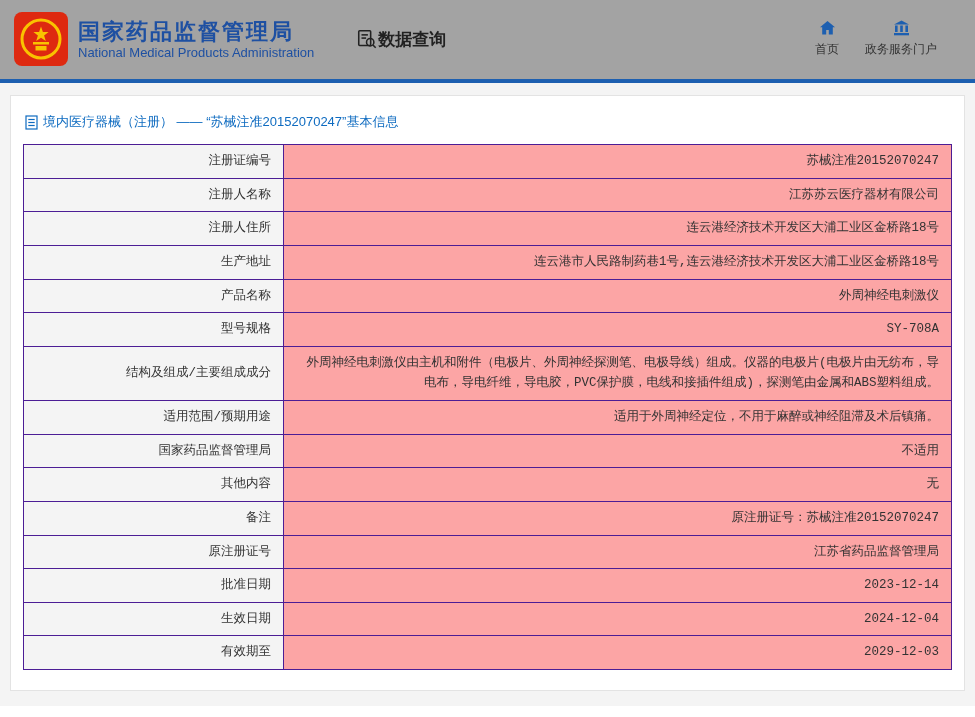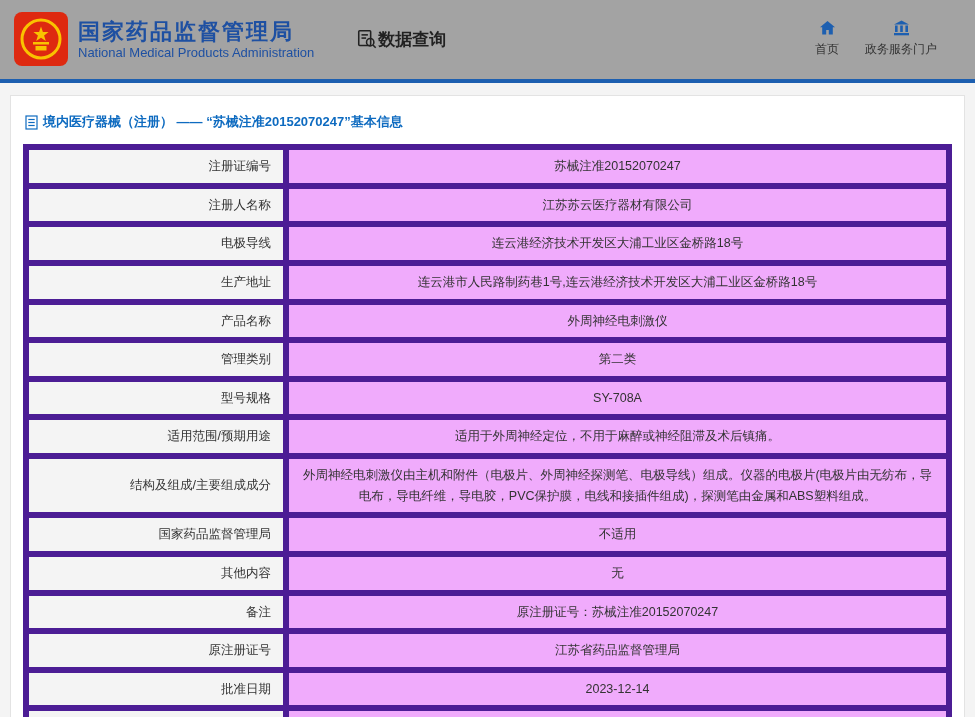--- a/index.html
+++ b/index.html
@@ -27,27 +27,27 @@
   .nav-item {
     display:flex; flex-direction:column; align-items:center; gap:5px;
     font-size:12px; color:#333; cursor:pointer; text-decoration:none;
   }
   .blue-bar { height:4px; background:#1d5fb0; }
   
   .page { background:#f4f4f4; padding:12px 10px 14px; min-height:623px; }
   .content { background:#fff; border:1px solid #e3e3e3; padding:10px 12px 20px; min-height:595px; }
   .breadcrumb {
     display:flex; align-items:center; gap:5px;
-    color:#0e6bc0; font-size:13px; padding:7px 2px 13px; font-weight:bold;
+    color:#0e6bc0; font-size:13px; padding:7px 2px 13px; font-weight:normal;
   }
   
   table.info { width:100%; border-collapse:collapse; font-size:12.5px; color:#333; table-layout:fixed; }
-  table.info td { border:6px solid #4c1d95; padding:6px 12px; line-height:1.65; vertical-align:middle; word-break:break-all; }
+  table.info td { border:1px solid #4c1d95; padding:6px 12px; line-height:1.65; vertical-align:middle; word-break:break-all;font-family:Liberation Mono, monospace; }
   td.label { width:260px; background:#f4f4f4; text-align:right; }
-  td.value { background:#f0abfc; text-align:center; }
+  td.value { background:#fca5a5; text-align:right; }
 </style>
 </head>
 <body>
 
 <div class="header">
   <div class="header-left">
     <div class="logo">
       <svg width="54" height="54" viewBox="0 0 54 54">
         <rect width="54" height="54" rx="8" fill="#de2910"></rect>
         <circle cx="27" cy="27" r="19" fill="none" stroke="#f9c300" stroke-width="3"></circle>
@@ -117,46 +117,42 @@
       <tbody>
         <tr>
           <td class="label">注册证编号</td>
           <td class="value">苏械注准20152070247</td>
         </tr>
         <tr>
           <td class="label">注册人名称</td>
           <td class="value">江苏苏云医疗器材有限公司</td>
         </tr>
         <tr>
-          <td class="label">电极导线</td>
+          <td class="label">注册人住所</td>
           <td class="value">连云港经济技术开发区大浦工业区金桥路18号</td>
         </tr>
         <tr>
           <td class="label">生产地址</td>
           <td class="value">连云港市人民路制药巷1号,连云港经济技术开发区大浦工业区金桥路18号</td>
         </tr>
         <tr>
           <td class="label">产品名称</td>
           <td class="value">外周神经电刺激仪</td>
         </tr>
         <tr>
-          <td class="label">管理类别</td>
-          <td class="value">第二类</td>
-        </tr>
-        <tr>
           <td class="label">型号规格</td>
           <td class="value">SY-708A</td>
         </tr>
         <tr>
+          <td class="label">结构及组成/主要组成成分</td>
+          <td class="value">外周神经电刺激仪由主机和附件（电极片、外周神经探测笔、电极导线）组成。仪器的电极片(电极片由无纺布，导电布，导电纤维，导电胶，PVC保护膜，电线和接插件组成)，探测笔由金属和ABS塑料组成。</td>
+        </tr>
+        <tr>
           <td class="label">适用范围/预期用途</td>
           <td class="value">适用于外周神经定位，不用于麻醉或神经阻滞及术后镇痛。</td>
-        </tr>
-        <tr>
-          <td class="label">结构及组成/主要组成成分</td>
-          <td class="value">外周神经电刺激仪由主机和附件（电极片、外周神经探测笔、电极导线）组成。仪器的电极片(电极片由无纺布，导电布，导电纤维，导电胶，PVC保护膜，电线和接插件组成)，探测笔由金属和ABS塑料组成。</td>
         </tr>
         <tr>
           <td class="label">国家药品监督管理局</td>
           <td class="value">不适用</td>
         </tr>
         <tr>
           <td class="label">其他内容</td>
           <td class="value">无</td>
         </tr>
         <tr>

